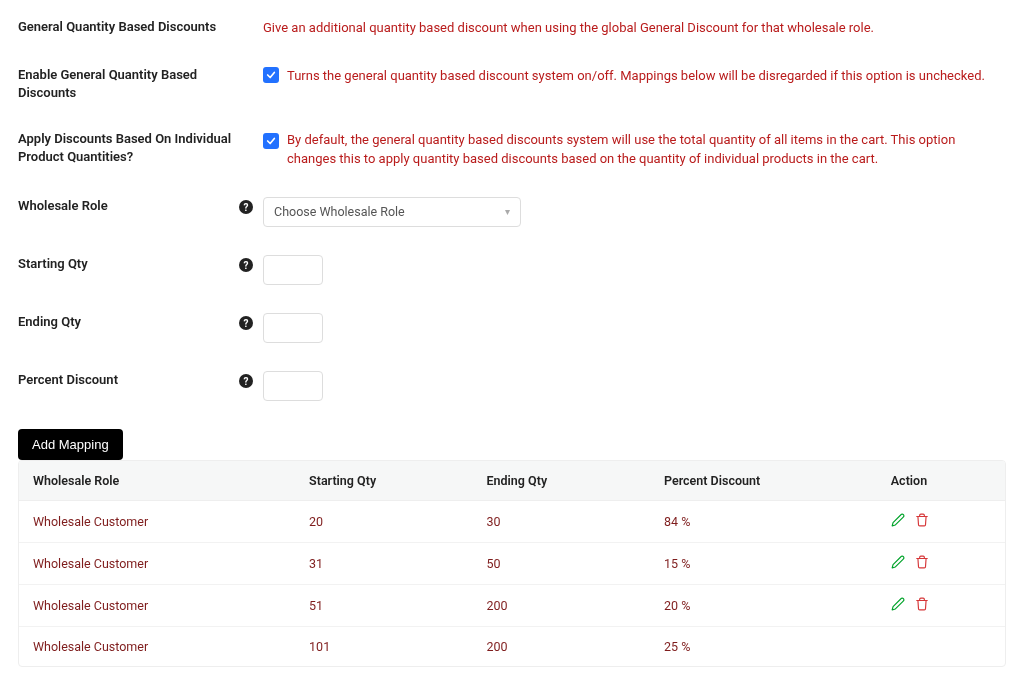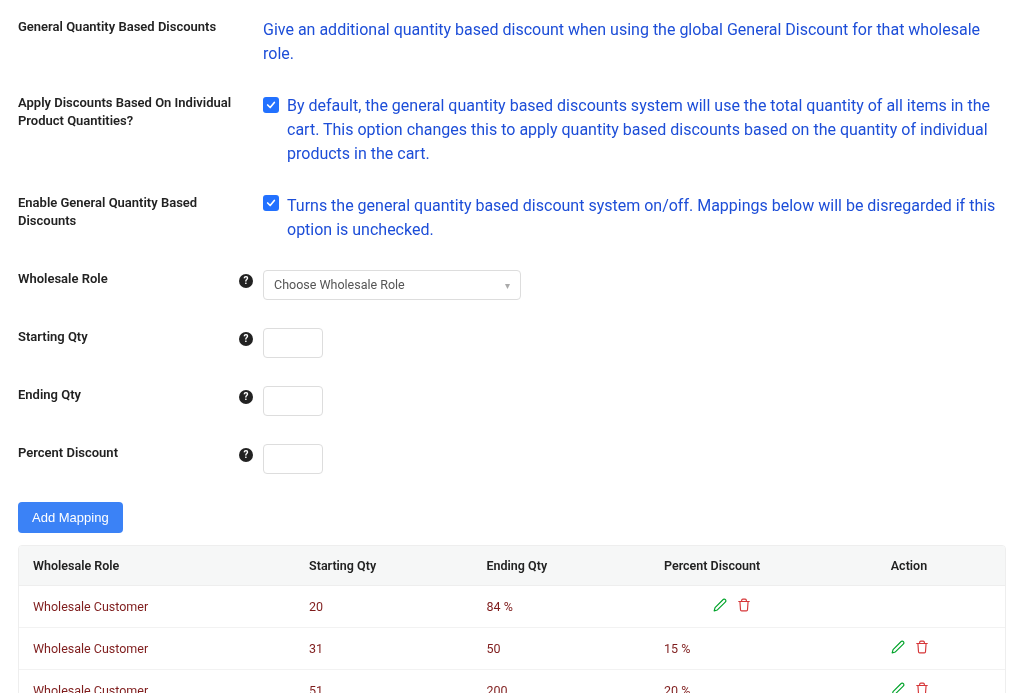--- a/index.html
+++ b/index.html
@@ -68,22 +68,22 @@
     width: 16px;
     height: 16px;
     background: #2271ff;
     border-radius: 3px;
     display: inline-flex;
     align-items: center;
     justify-content: center;
   }
   .chk svg { width: 10px; height: 10px; }
   .desc-text {
-    font-size: 16px;
-    color: #1d4ed8;
+    font-size: 13px;
+    color: #b91c1c;
   }
   .select-box {
     width: 258px;
     height: 30px;
     border: 1px solid #ddd;
     border-radius: 4px;
     padding: 0 10px;
     display: flex;
     align-items: center;
     justify-content: space-between;
@@ -100,28 +100,27 @@
     padding: 0 8px;
     font-size: 12.5px;
     background: #fff;
   }
   .hint-below {
     margin-top: 10px;
     font-size: 12.5px;
     color: #555;
   }
   .btn-primary {
-    background: #3b82f6;
+    background: #000000;
     color: #fff;
     border: none;
     border-radius: 4px;
     padding: 8px 14px;
     font-size: 13px;
     cursor: pointer;
-    margin-bottom: 12px;
   }
   .tbl {
     width: 100%;
     border: 1px solid #eee;
     border-radius: 4px;
     overflow: hidden;
     font-size: 12.5px;
   }
   .tbl-head {
     display: flex;
@@ -159,52 +158,52 @@
     <div class="label-col">
       <span class="label-inner">General Quantity Based Discounts</span>
     </div>
     <div class="value-col">
       <span class="desc-text">Give an additional quantity based discount when using the global General Discount for that wholesale role.</span>
     </div>
   </div>
 
   <div class="field-row">
     <div class="label-col">
+      <span class="label-inner">Enable General Quantity Based Discounts</span>
+    </div>
+    <div class="value-col">
+      <div class="inline-check">
+        <span class="chk">
+          <svg viewBox="0 0 12 12">
+              <path d="M2 6 L5 9 L10 3" stroke="#fff" stroke-width="2" fill="none" stroke-linecap="round" stroke-linejoin="round"></path>
+            </svg>
+        </span>
+        <span class="desc-text">Turns the general quantity based discount system on/off. Mappings below will be disregarded if this option is unchecked.</span>
+      </div>
+    </div>
+  </div>
+
+  <div class="field-row">
+    <div class="label-col">
       <span class="label-inner">Apply Discounts Based On Individual Product Quantities?</span>
     </div>
     <div class="value-col">
       <div class="inline-check">
         <span class="chk" style="margin-top:3px;">
           <svg viewBox="0 0 12 12">
               <path d="M2 6 L5 9 L10 3" stroke="#fff" stroke-width="2" fill="none" stroke-linecap="round" stroke-linejoin="round"></path>
             </svg>
         </span>
         <span class="desc-text">By default, the general quantity based discounts system will use the total quantity of all items in the cart. This option changes this to apply quantity based discounts based on the quantity of individual products in the cart.</span>
       </div>
     </div>
   </div>
 
   <div class="field-row">
     <div class="label-col">
-      <span class="label-inner">Enable General Quantity Based Discounts</span>
-    </div>
-    <div class="value-col">
-      <div class="inline-check">
-        <span class="chk">
-          <svg viewBox="0 0 12 12">
-              <path d="M2 6 L5 9 L10 3" stroke="#fff" stroke-width="2" fill="none" stroke-linecap="round" stroke-linejoin="round"></path>
-            </svg>
-        </span>
-        <span class="desc-text">Turns the general quantity based discount system on/off. Mappings below will be disregarded if this option is unchecked.</span>
-      </div>
-    </div>
-  </div>
-
-  <div class="field-row">
-    <div class="label-col">
       <span class="label-inner">Wholesale Role</span>
       <span class="help-icon">?</span>
     </div>
     <div class="value-col">
       <div class="select-box">
         <span>Choose Wholesale Role</span>
         <span class="chev">▾</span>
       </div>
     </div>
   </div>
@@ -246,20 +245,21 @@
       <div class="cell c-role">Wholesale Role</div>
       <div class="cell c-start">Starting Qty</div>
       <div class="cell c-end">Ending Qty</div>
       <div class="cell c-disc">Percent Discount</div>
       <div class="cell c-act">Action</div>
     </div>
     <div id="tbl-body">
         <div class="tbl-row">
           <div class="cell c-role">Wholesale Customer</div>
           <div class="cell c-start">20</div>
+          <div class="cell c-end">30</div>
           <div class="cell c-disc">84 %</div>
           <div class="cell c-act">
             <div class="act-icons">
               <span class="ico-edit"><svg viewBox="0 0 24 24" fill="none" stroke="currentColor" stroke-width="2" stroke-linecap="round" stroke-linejoin="round">
                   <path d="M17 3a2.85 2.85 0 1 1 4 4L7.5 20.5 2 22l1.5-5.5L17 3z"></path>
                 </svg></span>
               <span class="ico-del"><svg viewBox="0 0 24 24" fill="none" stroke="currentColor" stroke-width="2" stroke-linecap="round" stroke-linejoin="round">
                   <path d="M3 6h18"></path>
                   <path d="M8 6V4a2 2 0 0 1 2-2h4a2 2 0 0 1 2 2v2"></path>
                   <path d="M19 6l-1 14a2 2 0 0 1-2 2H8a2 2 0 0 1-2-2L5 6"></path>

